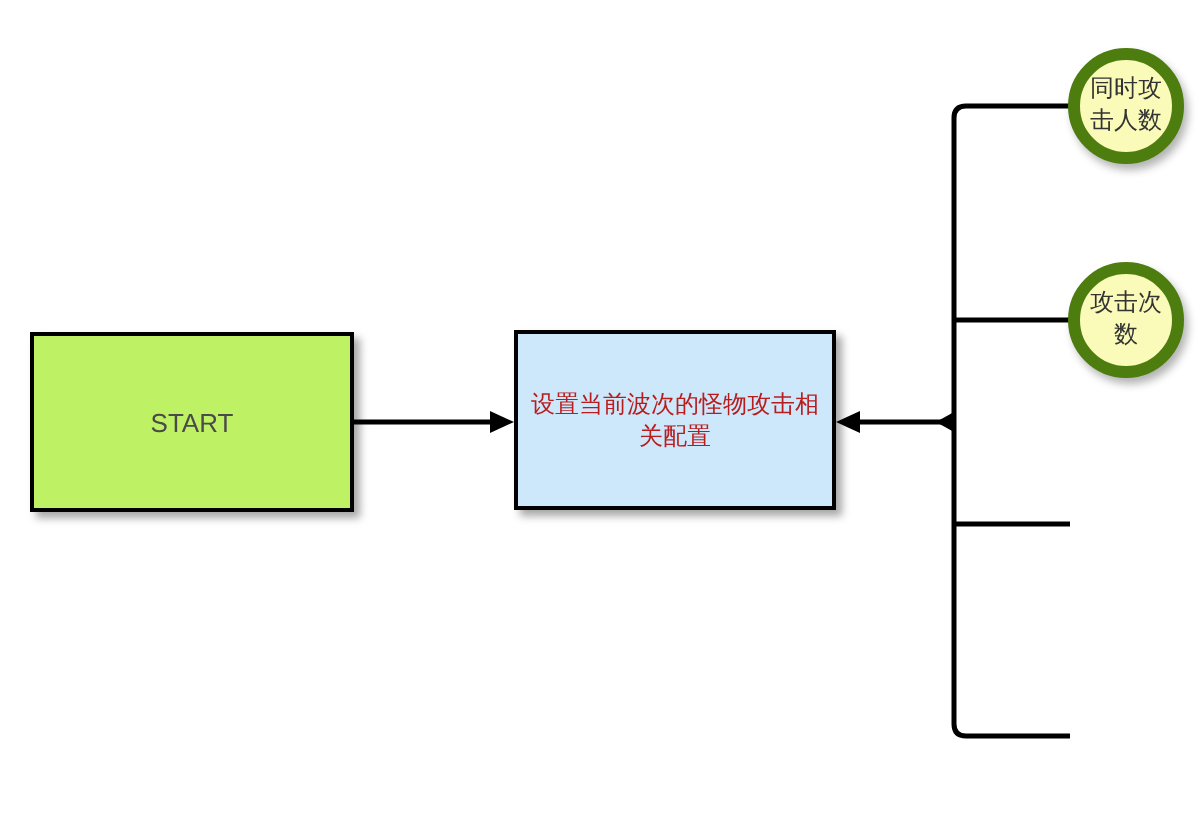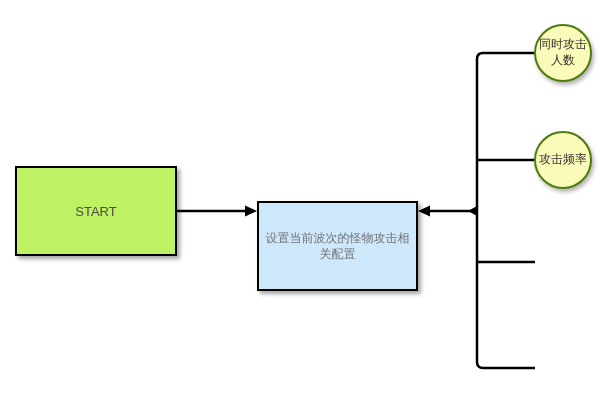--- a/index.html
+++ b/index.html
@@ -42,33 +42,32 @@
     background: #bef264;
     color: #4a4a4a;
     font-size: 13px;
   }
   .config-node {
     left: 257px;
     top: 165px;
     width: 161px;
     height: 90px;
     background: #cde7fb;
-    color: #737373;
+    color: #b91c1c;
     font-size: 12px;
     line-height: 1.35;
     padding: 0 2px;
-    margin-top: 36px;
   }
   .circle-node {
     width: 58px;
     height: 58px;
     left: 534px;
     border-radius: 50%;
     background: #fafab9;
-    border: 2px solid #4d7c0f;
+    border: 6px solid #4d7c0f;
     box-shadow: 2px 3px 4px rgba(0,0,0,0.3);
     color: #333333;
     font-size: 12px;
     line-height: 1.3;
     padding: 1px;
   }
   .circle-1 { top: 24px; }
   .circle-2 { top: 131px; }
   .circle-3 { top: 233px; }
   .circle-4 { top: 339px; }
@@ -99,18 +98,18 @@
 
   <div class="node rect-node config-node">
     <span>设置当前波次的怪物攻击相关配置</span>
   </div>
 
   <div class="node circle-node circle-1">
     <span>同时攻击人数</span>
   </div>
 
   <div class="node circle-node circle-2">
-    <span>攻击频率</span>
+    <span>攻击次数</span>
   </div>
 
 
 
 </div>
 
 </body></html>

